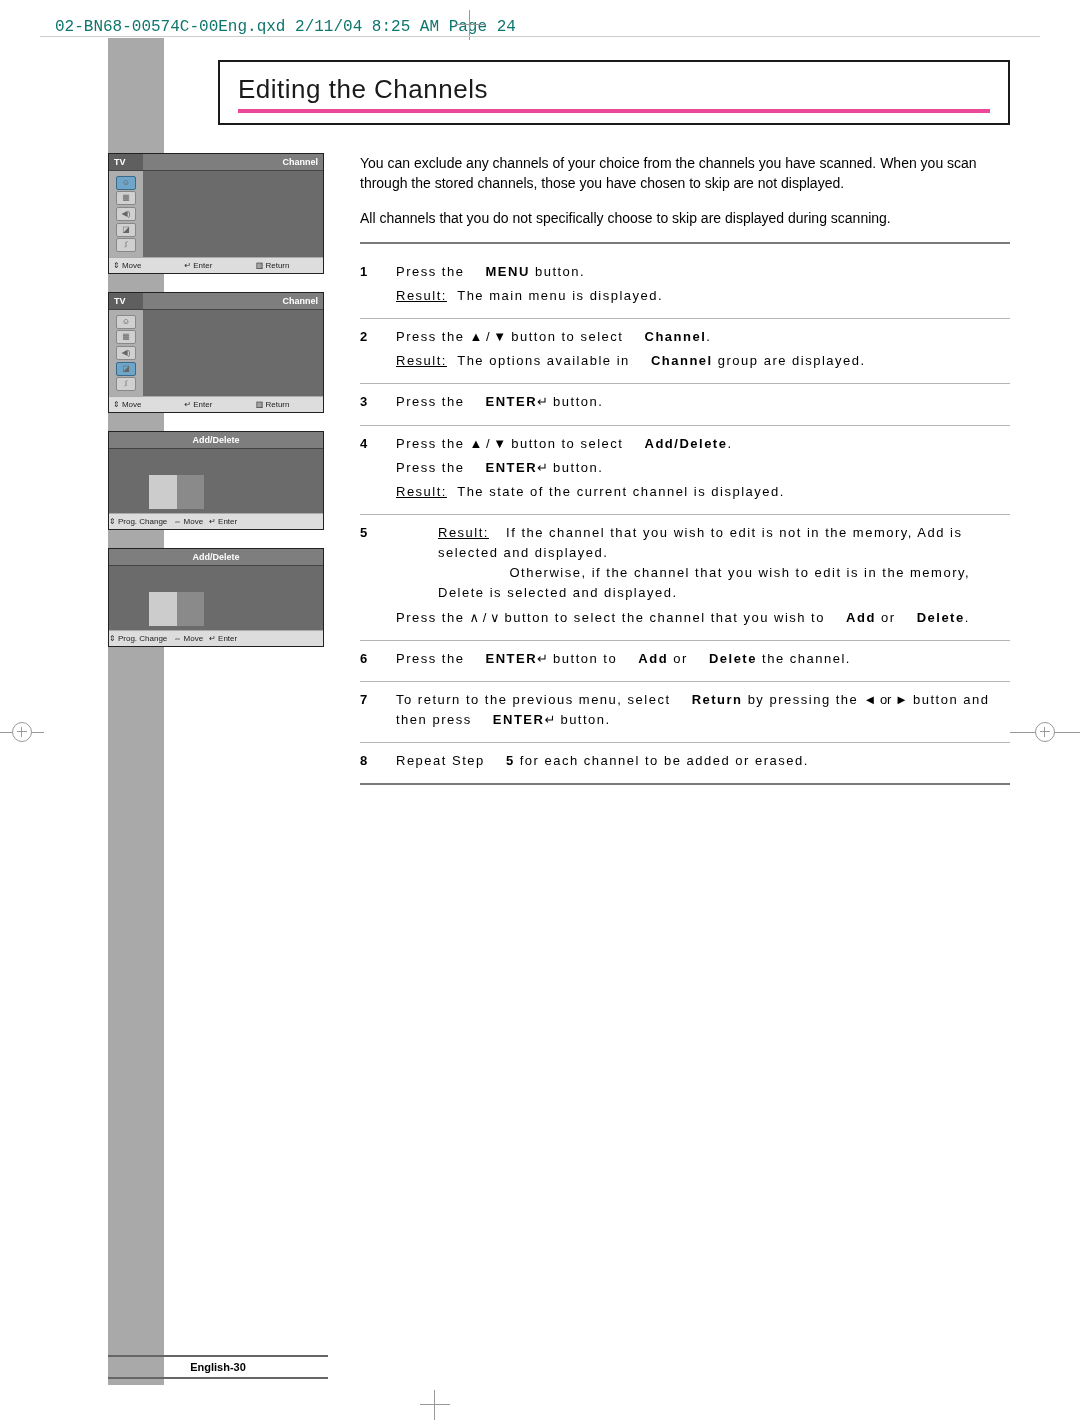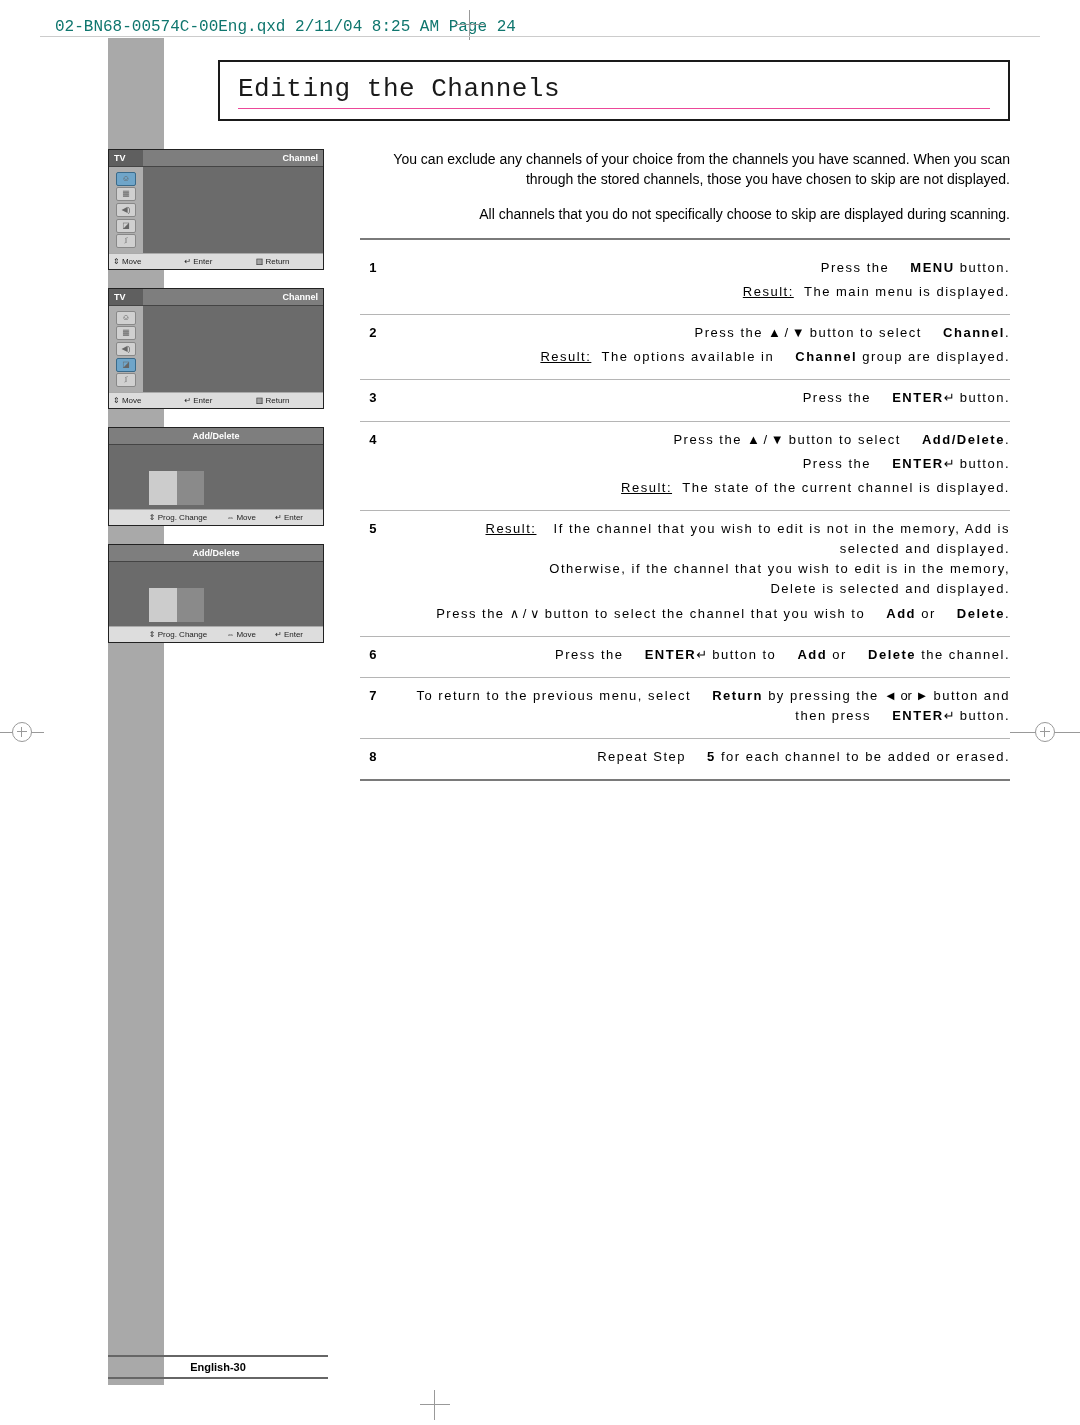--- a/index.html
+++ b/index.html
@@ -63,50 +63,49 @@
     margin-left: 110px;
     border: 2px solid #1a1a1a;
     padding: 12px 18px 10px 18px;
     margin-bottom: 28px;
   }
   .title {
     font-size: 26px;
     font-weight: normal;
     letter-spacing: 0.5px;
     color: #1a1a1a;
-    border-bottom: 1px solid #ec4899;
+    border-bottom: 4px solid #ec4899;
     display: inline-block;
     width: 100%;
     padding-bottom: 4px;
-    font-family: Liberation Mono, monospace;
   }
   .content { display: flex; gap: 36px; }
   .left-col { width: 216px; flex-shrink: 0; }
-  .right-col { flex: 1; text-align: right; }
+  .right-col { flex: 1; }
 
   
   .menubox { border:1px solid #222; margin-bottom:18px; background:#fff; font-size:9px; }
   .menubox-head { display:flex; background:#7e7e7e; color:#fff; border-bottom:1px solid #444;}
   .menubox-head .tv { width:34px; padding:3px 5px; font-weight:bold; background:#5f5f5f;}
   .menubox-head .right { flex:1; text-align:right; padding:3px 5px; font-weight:bold;}
   .menubox-body { display:flex; height:86px; }
   .icon-col { width:34px; background:#aeaeae; display:flex; flex-direction:column; justify-content:space-around; align-items:center; padding:4px 0;}
   .icon-col .ic { width:20px; height:14px; background:#d0d0d0; border:1px solid #888; border-radius:2px; font-size:8px; text-align:center; line-height:12px; color:#666;}
   .icon-col .ic.sel { background:#6fa5c9; border-color:#3a6a8a;}
   .menu-area { flex:1; background:#6b6b6b;}
   .menubox-foot { display:flex; background:#ddd; padding:3px 4px; gap:8px; font-size:8px; border-top:1px solid #aaa;}
   .menubox-foot span { flex:1; color:#222;}
 
   .adbox { border:1px solid #222; margin-bottom:18px; background:#fff; font-size:9px; }
   .adbox-head { background:#7e7e7e; color:#fff; text-align:center; padding:3px 0; font-weight:bold; border-bottom:1px solid #444;}
   .adbox-body { height:64px; background:#6b6b6b; position:relative;}
   .screen { position:absolute; bottom:4px; left:40px; width:55px; height:34px; background:#ccc; display:flex;}
   .screen .half { width:50%; height:100%; }
   .screen .half.dk { background:#8a8a8a;}
-  .adbox-foot { display:flex; background:#ddd; padding:3px 20px; gap:19px; font-size:8px; border-top:1px solid #aaa;justify-content:flex-end;}
+  .adbox-foot { display:flex; background:#ddd; padding:3px 0; gap:6px; font-size:8px; border-top:1px solid #aaa;}
   .adbox-foot span { color:#222;}
 
   
   .intro p { line-height:1.45; font-size:14px; margin-bottom:14px;}
   .intro-rule { border:none; border-top:2px solid #7a7a7a; margin:6px 0 10px 0;}
   .steps { }
   .step { display:flex; gap:18px; padding:8px 0; border-bottom:1px solid #b5b5b5; letter-spacing:1.5px; font-size:13px; line-height:1.55;}
   .step:last-child { border-bottom:2px solid #7a7a7a;}
   .step-num { width:18px; font-weight:bold; flex-shrink:0;}
   .step-body { flex:1;}

